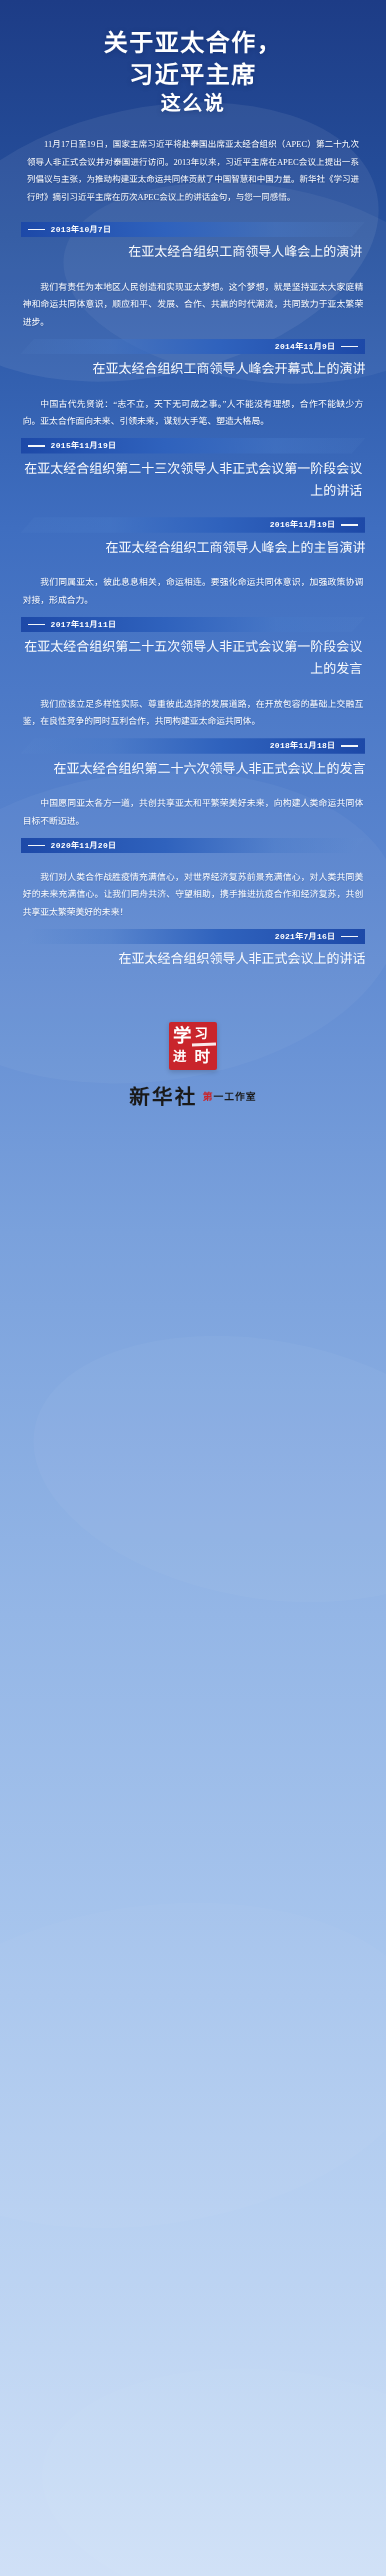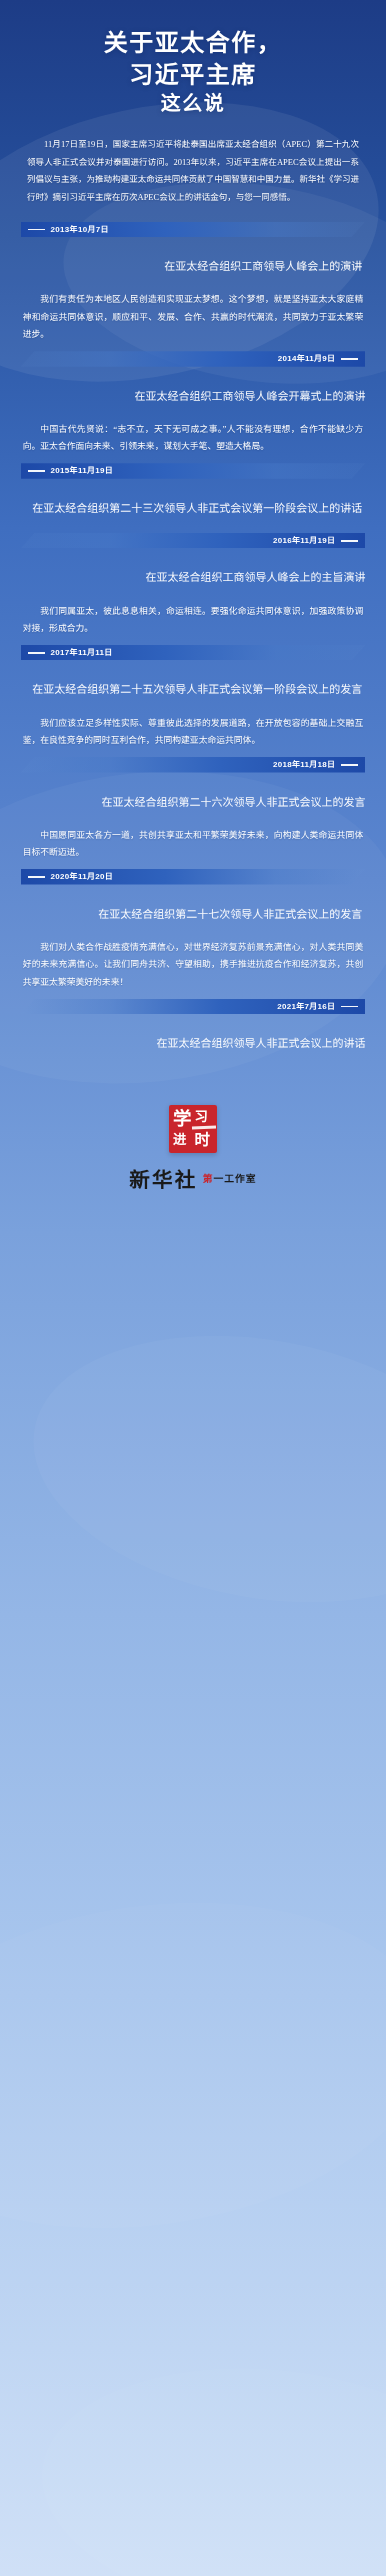--- a/index.html
+++ b/index.html
@@ -107,40 +107,40 @@
   }
   .date-bar .date-text {
     position: absolute;
     left: 30px;
     top: 0;
     line-height: 15.5px;
     color: #ffffff;
     font-size: 8px;
     font-weight: bold;
     letter-spacing: 0.3px;
-    font-family: Liberation Sans, sans-serif;
+    font-family: Liberation Mono, monospace;
   }
   
   .date-bar.right .bar-bg {
     background: linear-gradient(270deg, #1d49a8 0%, #2f62bd 42%, rgba(70,120,200,0.45) 74%, rgba(120,165,220,0.05) 100%);
     clip-path: polygon(4% 0, 100% 0, 100% 100%, 0 100%);
   }
   .date-bar.right .dash {
     left: auto;
     right: 7.2px;
   }
   .date-bar.right .date-text {
     left: auto;
     right: 30px;
   }
 
   .source {
-    margin-top: 20px;
-    color: #ffffff;
-    font-size: 11px;
+    margin-top: 4px;
+    color: #ffffff;
+    font-size: 13px;
     line-height: 1.7;
     text-align: right;
     font-family: "Liberation Serif", "DejaVu Serif", serif;
     opacity: .96;
     padding-right: 3.1px;
   }
   .source.left { text-align: right; padding-left: 3.1px; padding-right: 0;}
 
   
   .footer {
@@ -273,21 +273,20 @@
         </div>
         <div class="source left">在亚太经合组织第二十六次领导人非正式会议上的发言</div>
       </div>
       <div class="quote-block">
         <div class="quote-text">中国愿同亚太各方一道，共创共享亚太和平繁荣美好未来，向构建人类命运共同体目标不断迈进。</div>
         <div class="date-bar">
           <div class="bar-bg"></div>
           <div class="dash"></div>
           <div class="date-text">2020年11月20日</div>
         </div>
-        <div class="source">在亚太经合组织第二十七次领导人非正式会议上的发言</div>
       </div>
       <div class="quote-block">
         <div class="quote-text">我们对人类合作战胜疫情充满信心，对世界经济复苏前景充满信心，对人类共同美好的未来充满信心。让我们同舟共济、守望相助，携手推进抗疫合作和经济复苏，共创共享亚太繁荣美好的未来！</div>
         <div class="date-bar right">
           <div class="bar-bg"></div>
           <div class="dash"></div>
           <div class="date-text">2021年7月16日</div>
         </div>
         <div class="source left">在亚太经合组织领导人非正式会议上的讲话</div>
       </div>

